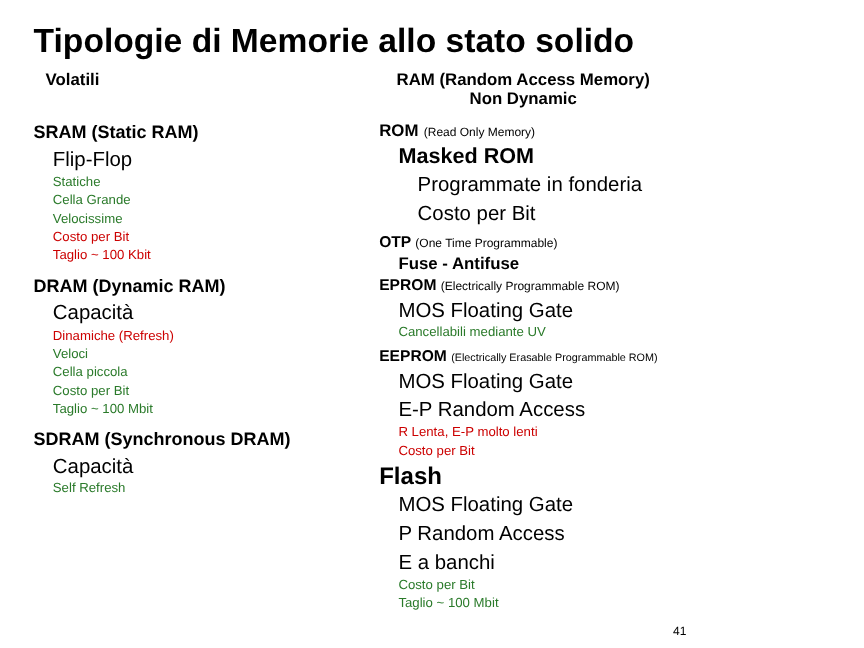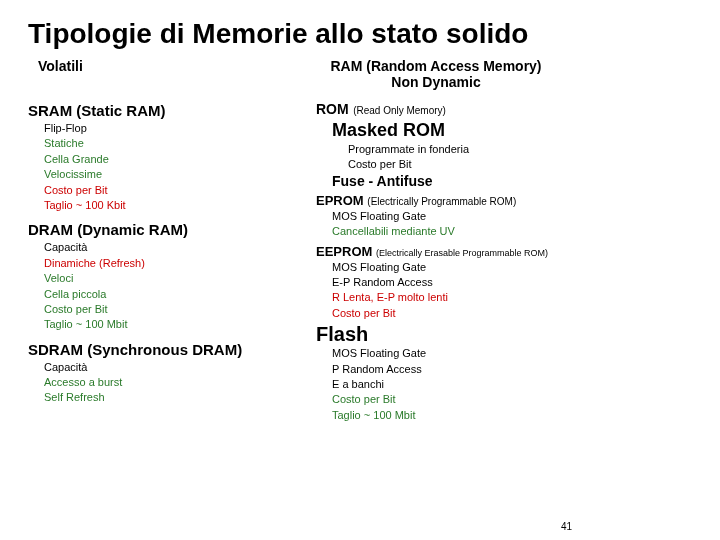--- a/index.html
+++ b/index.html
@@ -55,21 +55,21 @@
       text-align: center;
     }
     .section-title {
       font-size: 15px;
       font-weight: bold;
       color: #000;
       margin-top: 6px;
       margin-bottom: 2px;
     }
     .item-black {
-      font-size: 11px;
+      font-size: 17px;
       color: #000;
       line-height: 1.4;
     }
     .item-green {
       font-size: 11px;
       color: #2a7a2a;
       line-height: 1.4;
     }
     .item-red {
       font-size: 11px;
@@ -170,38 +170,43 @@
         <div class="item-red">Dinamiche (Refresh)</div>
         <div class="item-green">Veloci</div>
         <div class="item-green">Cella piccola</div>
         <div class="item-green">Costo per Bit</div>
         <div class="item-green">Taglio ~ 100 Mbit</div>
       </div>
 
       <div class="section-title" style="margin-top:8px;">SDRAM (Synchronous DRAM)</div>
       <div class="indent">
         <div class="item-black">Capacità</div>
-        <div class="item-green">Accesso a burst</div>
         <div class="item-green">Self Refresh</div>
       </div>
     </div>
 
     <div class="right-col">
 
       <div style="margin-top:4px;">
         <span class="rom-main">ROM</span>
         <span class="rom-sub">(Read Only Memory)</span>
       </div>
 
       <div class="masked-rom" style="margin-top:2px; margin-left:16px;">Masked ROM</div>
       <div class="indent2">
         <div class="item-black">Programmate in fonderia</div>
         <div class="item-black">Costo per Bit</div>
       </div>
 
+      <div style="margin-top:3px;">
+        <span class="otp-line">
+          <span>OTP</span>
+          <span style="font-size:10px; font-weight:normal;">(One Time Programmable)</span>
+        </span>
+      </div>
 
       <div class="fuse-line indent">Fuse - Antifuse</div>
 
       <div style="margin-top:2px;">
         <span class="eprom-line">
           <span>EPROM</span>
           <span style="font-size:10px; font-weight:normal;">(Electrically Programmable ROM)</span>
         </span>
       </div>
       <div class="indent">

